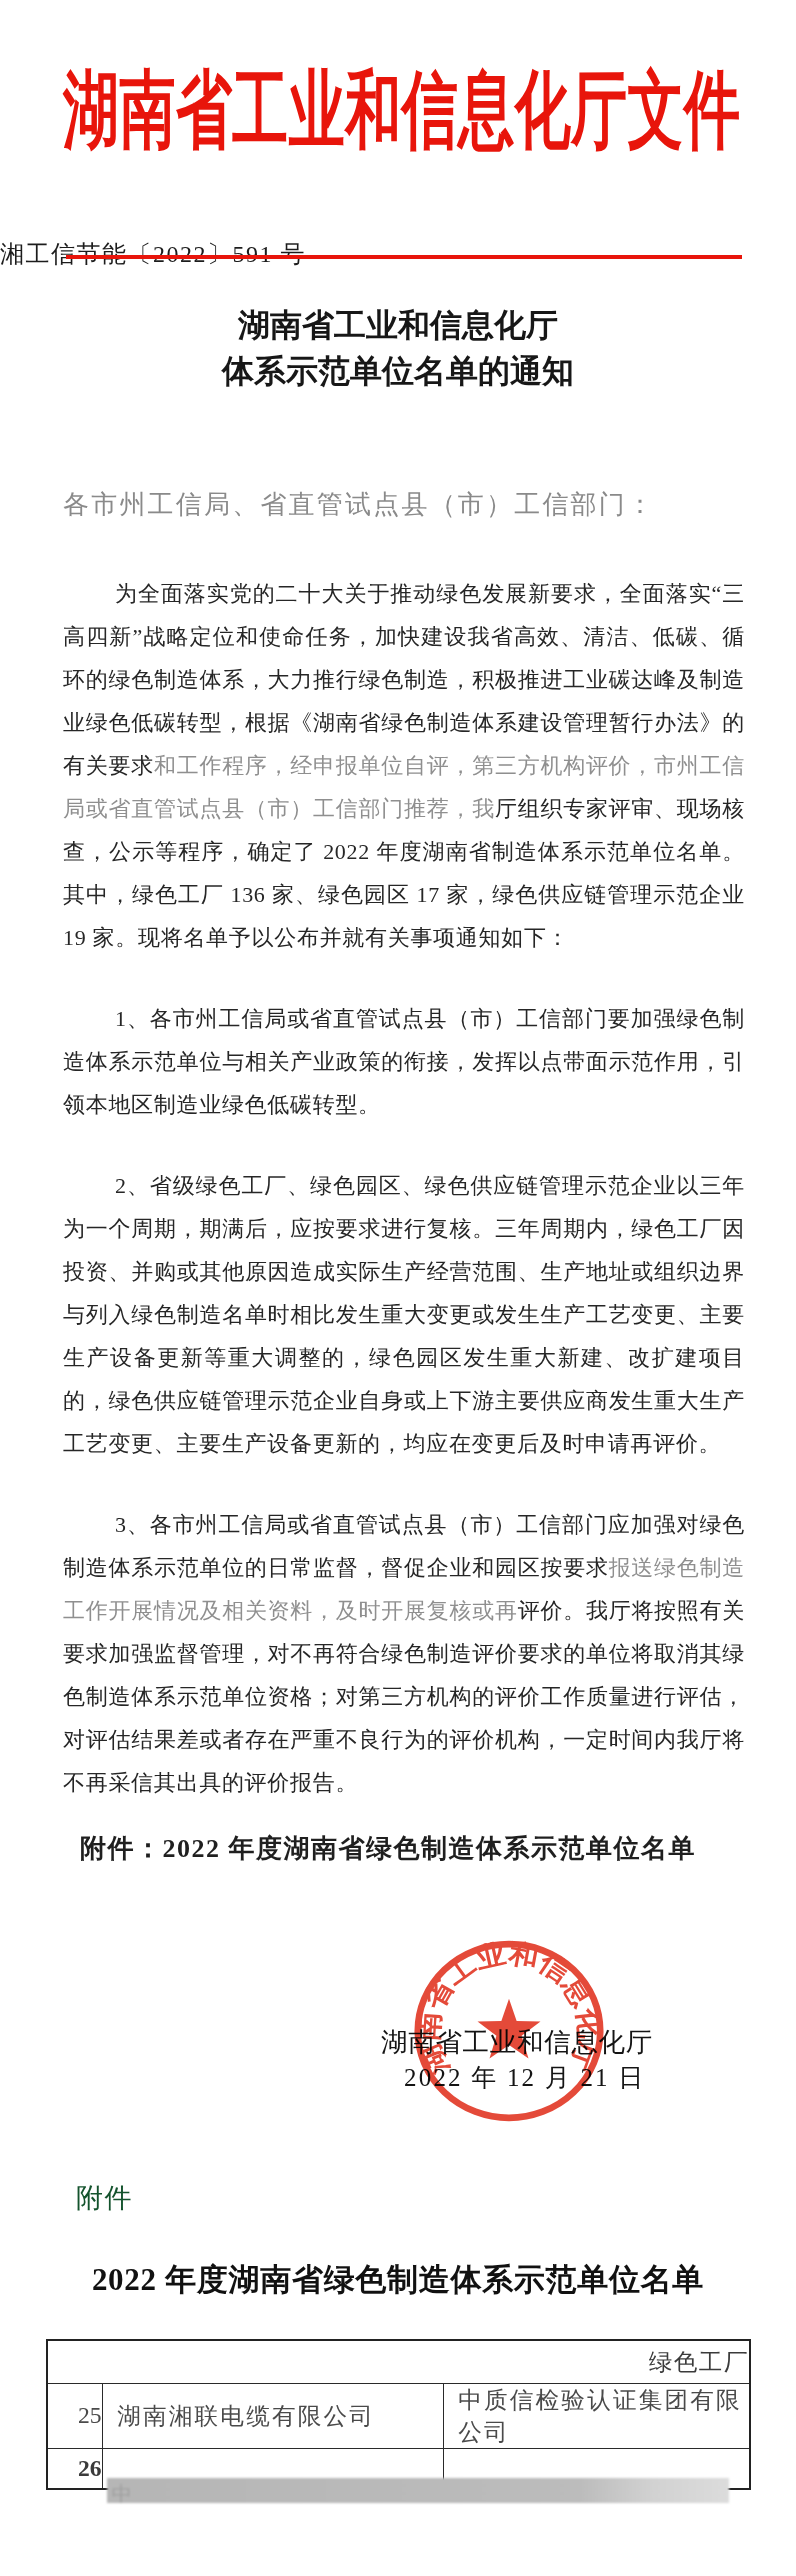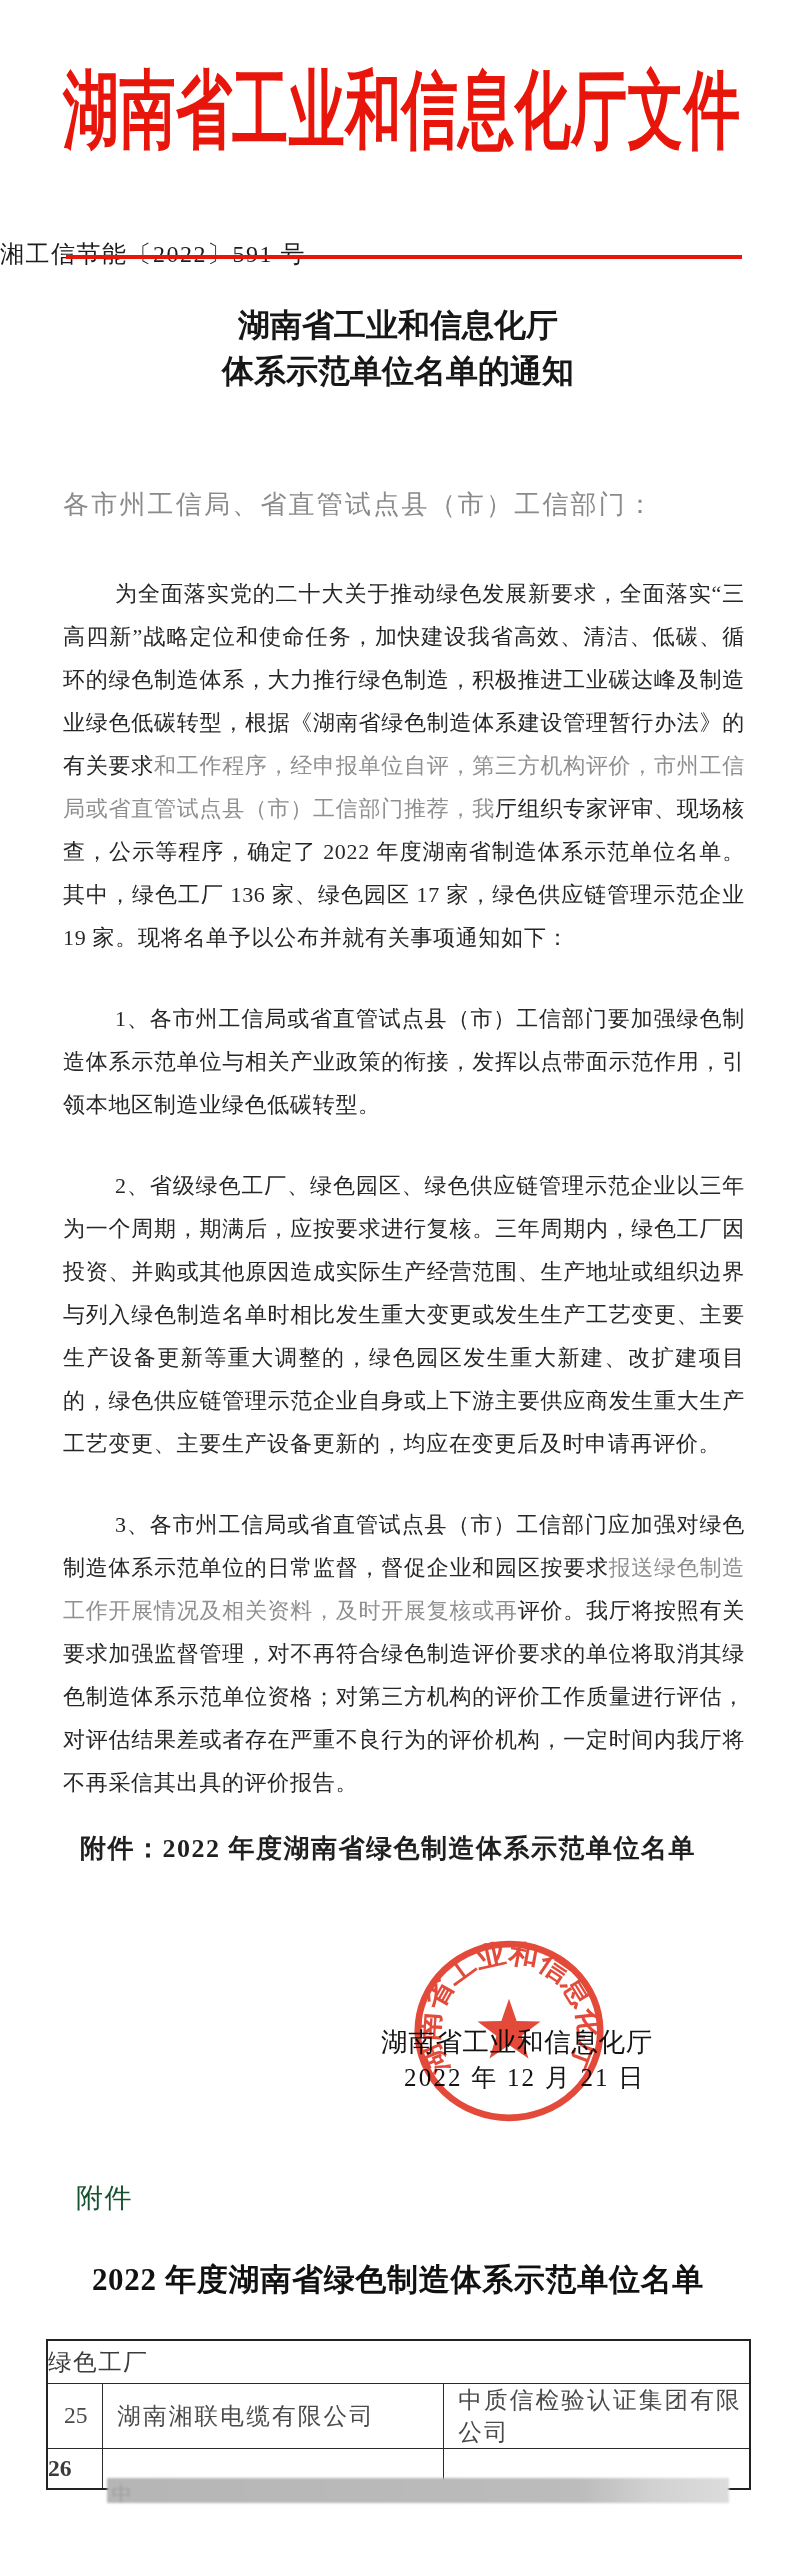--- a/index.html
+++ b/index.html
@@ -139,21 +139,21 @@
   }
   table.green-table {
     position: absolute;
     left: 46px; top: 2339px;
     width: 703px;
     border-collapse: collapse;
     table-layout: fixed;
   }
   table.green-table td {
     border: 1.5px solid #2a2a2a;
-    text-align: left;
+    text-align: right;
     vertical-align: middle;
     font-size: 23.6px;
     color: #3b3b3b;
     overflow: hidden;
   }
   table.green-table { border: 2.2px solid #222222; }
   td.group-header {
     height: 43px;
     font-family: "Liberation Sans", "DejaVu Sans", sans-serif;
     font-size: 24px;

